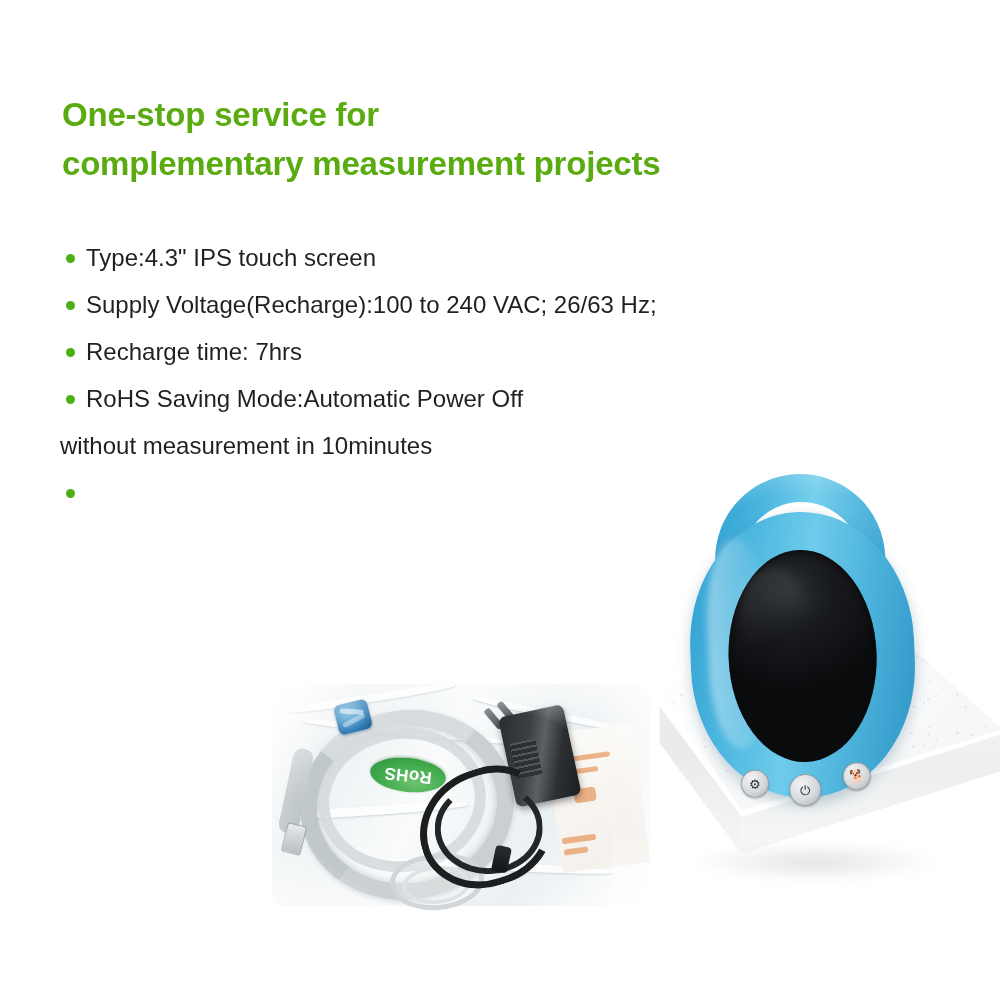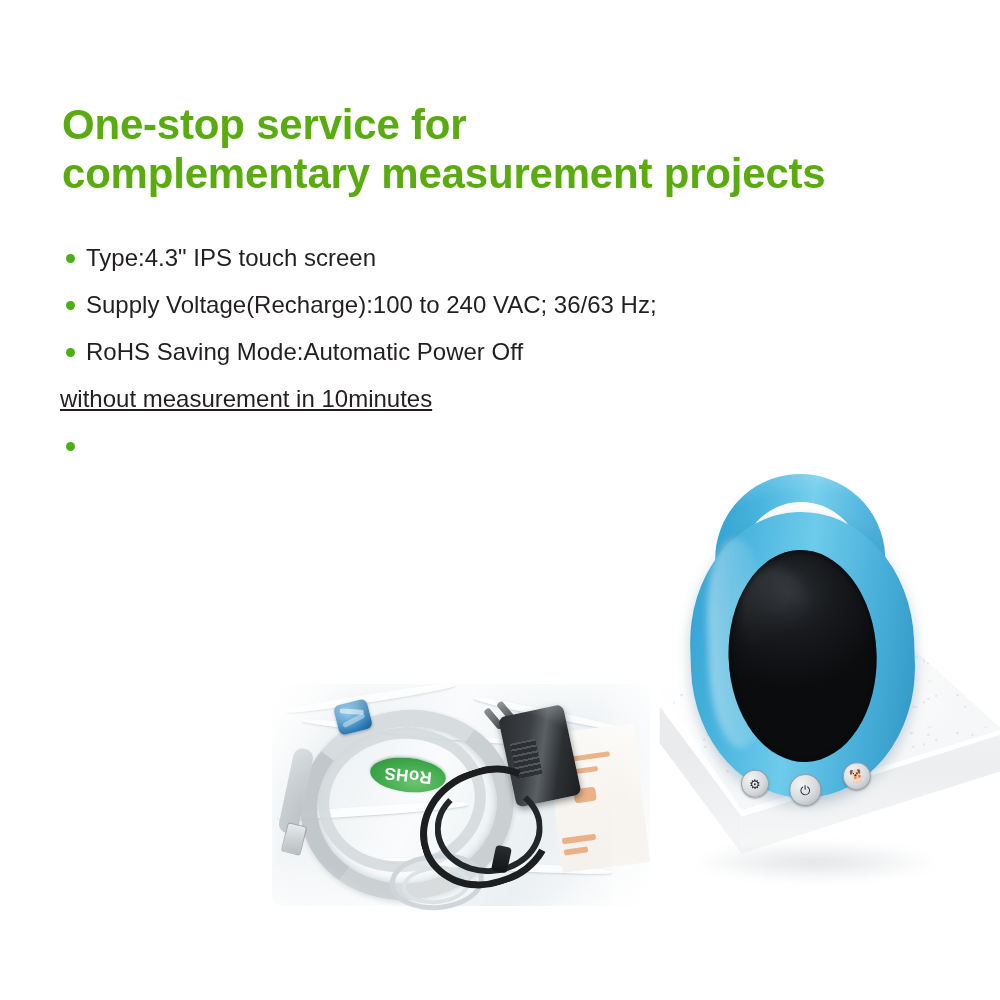--- a/index.html
+++ b/index.html
@@ -7,23 +7,23 @@
     width:1000px;height:1000px;
     background:#ffffff;
     font-family:"Liberation Sans", sans-serif;
     overflow:hidden;
     position:relative;
   }
   .page{position:relative;width:1000px;height:1000px;overflow:hidden;background:#fff;}
 
   
   .heading{
-    position:absolute;left:62px;top:100px;width:760px;
+    position:absolute;left:62px;top:90px;width:760px;
     font-weight:bold;
-    font-size:42px;
+    font-size:33px;
     line-height:49px;
     letter-spacing:-0.2px;
     color:#5aab10;
     font-stretch:condensed;
   }
   .heading .hl{display:block;white-space:nowrap;}
 
   
   .spec-list{
     position:absolute;left:60px;top:234px;width:770px;
@@ -41,21 +41,21 @@
     left:6px;top:50%;
     width:9px;height:9px;
     margin-top:-4px;
     border-radius:50%;
     background:#4caf16;
   }
   .spec-row .txt{
     display:inline-block;
     padding-left:26px;
   }
-  .spec-row.cont .txt{padding-left:0px;text-decoration:underline;}
+  .spec-row.cont .txt{padding-left:0px;}
 
   
   .device-photo{
     position:absolute;
     left:612px;top:470px;
     width:388px;height:450px;
   }
   
   .foam{
     position:absolute;
@@ -336,23 +336,27 @@
 
   <div class="spec-list">
 
     <div class="spec-row">
       <span class="bullet"></span>
       <span class="txt">Type:4.3" IPS touch screen</span>
     </div>
 
     <div class="spec-row">
       <span class="bullet"></span>
-      <span class="txt">Supply Voltage(Recharge):100 to 240 VAC; 36/63 Hz;</span>
-    </div>
-
+      <span class="txt">Supply Voltage(Recharge):100 to 240 VAC; 26/63 Hz;</span>
+    </div>
+
+    <div class="spec-row">
+      <span class="bullet"></span>
+      <span class="txt">Recharge time: 7hrs</span>
+    </div>
 
 
     <div class="spec-row">
       <span class="bullet"></span>
       <span class="txt">RoHS Saving Mode:Automatic Power Off</span>
     </div>
 
     <div class="spec-row cont">
       <span class="txt">without measurement in 10minutes</span>
     </div>

